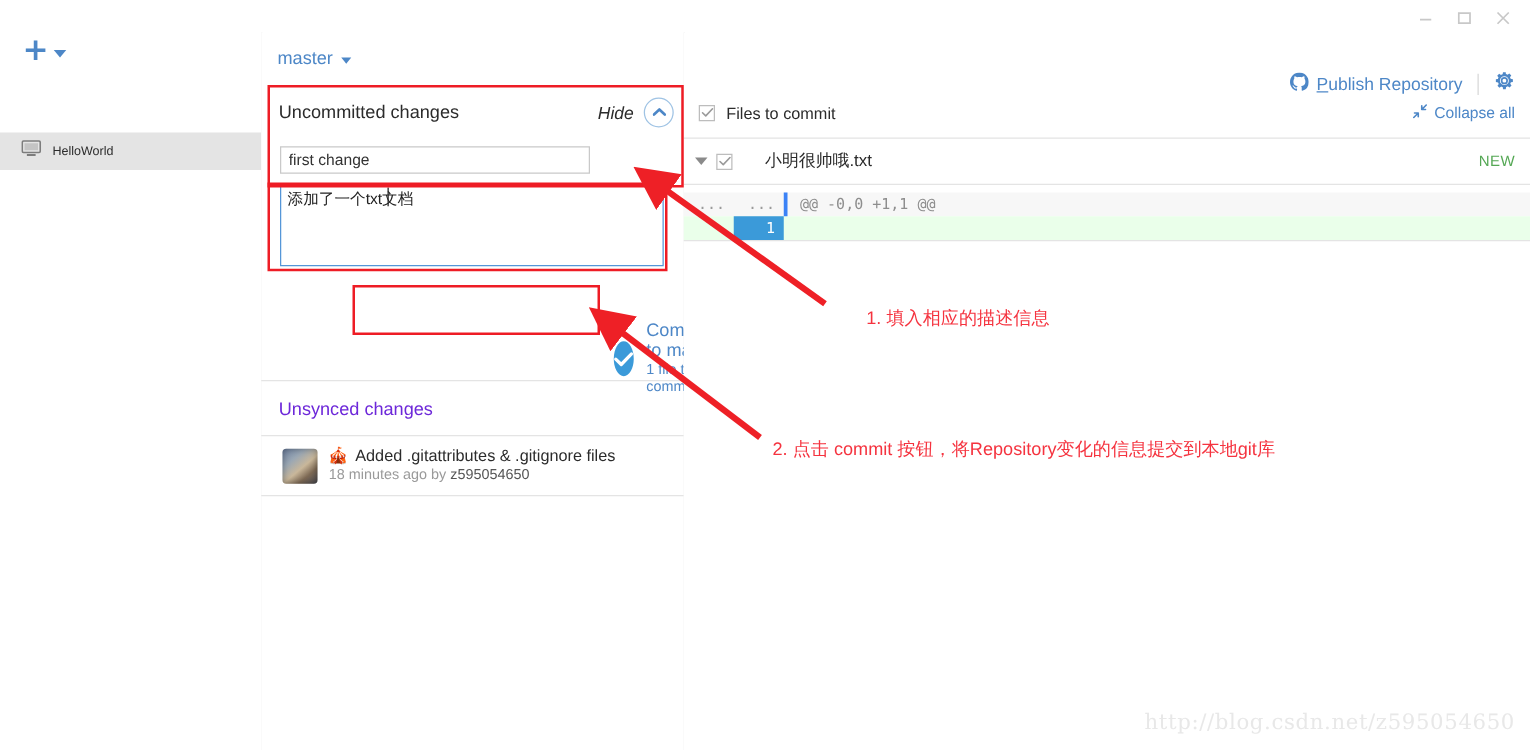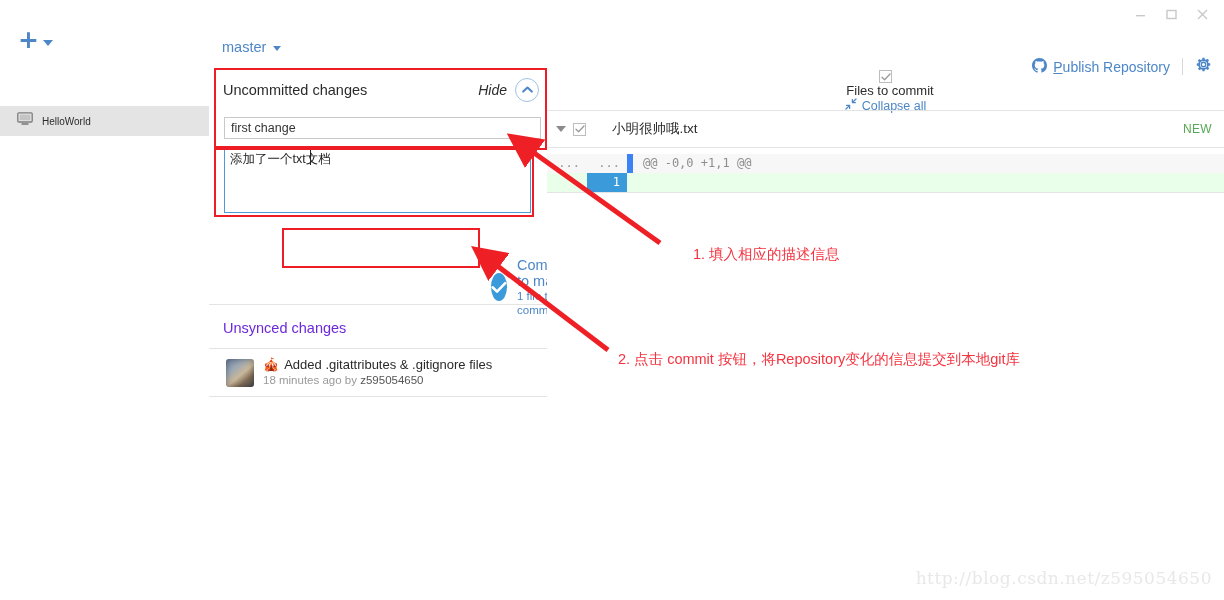--- a/index.html
+++ b/index.html
@@ -34,21 +34,21 @@
   #branchbar .bname{color:#4d87c7;font-size:14.5px;}
   #branchbar .caret{width:0;height:0;border-left:4.5px solid transparent;border-right:4.5px solid transparent;border-top:5.5px solid #4d87c7;margin-top:4px;}
 
   .sec-head{position:absolute;left:0;width:338px;height:46px;display:flex;align-items:center;box-sizing:border-box;padding:0 8px 0 14px;}
   #uncommitted-head{top:41px;border-bottom:0px;}
   #uncommitted-head .t{font-size:14.5px;color:#2b2b2b;flex:1;}
   #hidebtn{display:flex;align-items:center;gap:8px;}
   #hidebtn .hide-lbl{font-size:14px;color:#2b2b2b;font-style:italic;}
   #hidebtn .circ{width:24px;height:24px;border-radius:50%;border:1px solid #9fc3e4;display:flex;align-items:center;justify-content:center;box-sizing:border-box;}
 
-  #summary{position:absolute;left:15px;top:91px;width:317px;height:22px;border:1px solid #c9c9c9;box-sizing:border-box;background:#fff;}
+  #summary{position:absolute;left:15px;top:91px;width:248px;height:22px;border:1px solid #c9c9c9;box-sizing:border-box;background:#fff;}
   #summary input{width:100%;height:100%;border:0;outline:none;box-sizing:border-box;padding:0 6px;font-size:12.5px;color:#333;font-family:"Liberation Sans",sans-serif;background:transparent;}
 
   #descwrap{position:absolute;left:15px;top:121px;width:307px;height:66px;border:1px solid #5596d8;box-sizing:border-box;background:#fff;}
   #descwrap .txt{position:absolute;left:5px;top:3px;font-size:12.5px;color:#222;white-space:pre;}
   #descwrap .caret-bar{position:absolute;left:85px;top:2px;width:1px;height:15px;background:#222;}
 
   #commitbtn{position:absolute;left:282px;top:231px;width:0;}
   #commit-inner{position:absolute;left:0;top:0;display:flex;align-items:center;gap:10px;}
   #commit-inner .check-circ{width:28px;height:28px;border-radius:50%;background:#3b9ad9;display:flex;align-items:center;justify-content:center;}
   #commit-inner .lines{display:flex;flex-direction:column;justify-content:center;}
@@ -64,41 +64,41 @@
       background:linear-gradient(140deg,#6b7fa0 0%,#9aa7b4 30%,#c9b79a 55%,#7e6a55 75%,#4a4a52 100%);
       box-shadow:inset 0 0 6px rgba(0,0,0,.35);}
   #commit-row .meta{display:flex;flex-direction:column;}
   #commit-row .title{font-size:13px;color:#2b2b2b;line-height:16px;display:flex;align-items:center;gap:5px;}
   #commit-row .sub{font-size:11.5px;color:#9a9a9a;line-height:15px;}
   #commit-row .sub b{color:#555;font-weight:normal;}
   #divider3{position:absolute;left:0;top:370px;width:338px;height:1px;background:#e4e4e4;}
 
   
   #right{position:absolute;left:547px;top:26px;width:677px;height:574px;background:#fff;}
-  #files-head{position:absolute;left:0;top:44px;width:677px;height:40px;display:flex;align-items:center;padding:0 12px 0 12px;box-sizing:border-box;flex-direction:column;}
+  #files-head{position:absolute;left:0;top:44px;width:677px;height:40px;display:flex;align-items:center;padding:0 12px 0 12px;box-sizing:border-box;}
   .cbx{width:13px;height:13px;border:1px solid #bdbdbd;background:#fff;box-sizing:border-box;display:flex;align-items:center;justify-content:center;flex:none;}
   #files-head .lbl{font-size:13px;color:#2b2b2b;margin-left:9px;flex:1;}
   #collapse-all{display:flex;align-items:center;gap:5px;color:#4d87c7;font-size:12.5px;}
   #files-divider{position:absolute;left:0;top:84px;width:677px;height:1px;background:#e4e4e4;}
 
   #file-row{position:absolute;left:0;top:85px;width:677px;height:36px;display:flex;align-items:center;padding:0 12px 0 9px;box-sizing:border-box;}
   #file-row .tri{width:0;height:0;border-left:5px solid transparent;border-right:5px solid transparent;border-top:6px solid #8a8a8a;margin-right:7px;}
   #file-row .fname{font-size:13.5px;color:#2b2b2b;margin-left:26px;flex:1;}
   #file-row .badge{font-size:12px;color:#55a855;letter-spacing:.3px;}
   #file-divider{position:absolute;left:0;top:121px;width:677px;height:1px;background:#e4e4e4;}
 
   #diff{position:absolute;left:0;top:128px;width:677px;font-family:"DejaVu Sans Mono","Liberation Mono",monospace;font-size:12px;}
   .dline{display:flex;height:19px;align-items:center;}
   .dline .g1,.dline .g2{width:40px;text-align:right;padding-right:7px;box-sizing:border-box;flex:none;line-height:19px;}
   .dline.hunk{background:#f7f7f7;color:#9a9a9a;}
   .dline.hunk .code{color:#8e8e8e;padding-left:10px;}
   .dline.add{background:#eaffea;}
   .dline.add .g1{background:#3b9ad9;color:#3b9ad9;}
   .dline.add .g2{background:#3b9ad9;color:#ffffff;}
-  .dline .code{padding-left:4px;color:#333;white-space:pre;border-left:6px solid #3b82f6;line-height:19px;height:19px;flex:1;box-sizing:border-box;}
+  .dline .code{padding-left:4px;color:#333;white-space:pre;border-left:3px solid #3b82f6;line-height:19px;height:19px;flex:1;box-sizing:border-box;}
   .dline.add .code{border-left:1px solid #9ecf9e;}
   #diff-bottom{position:absolute;left:0;top:166px;width:677px;height:1px;background:#e4e4e4;}
 
   #topright{position:absolute;right:12px;top:30px;display:flex;align-items:center;gap:12px;}
   #publish{display:flex;align-items:center;gap:6px;color:#4d87c7;font-size:14px;}
   #publish .u{text-decoration:underline;}
   #tr-sep{width:1px;height:17px;background:#d8d8d8;}
   #gear{color:#4d87c7;}
 
   

